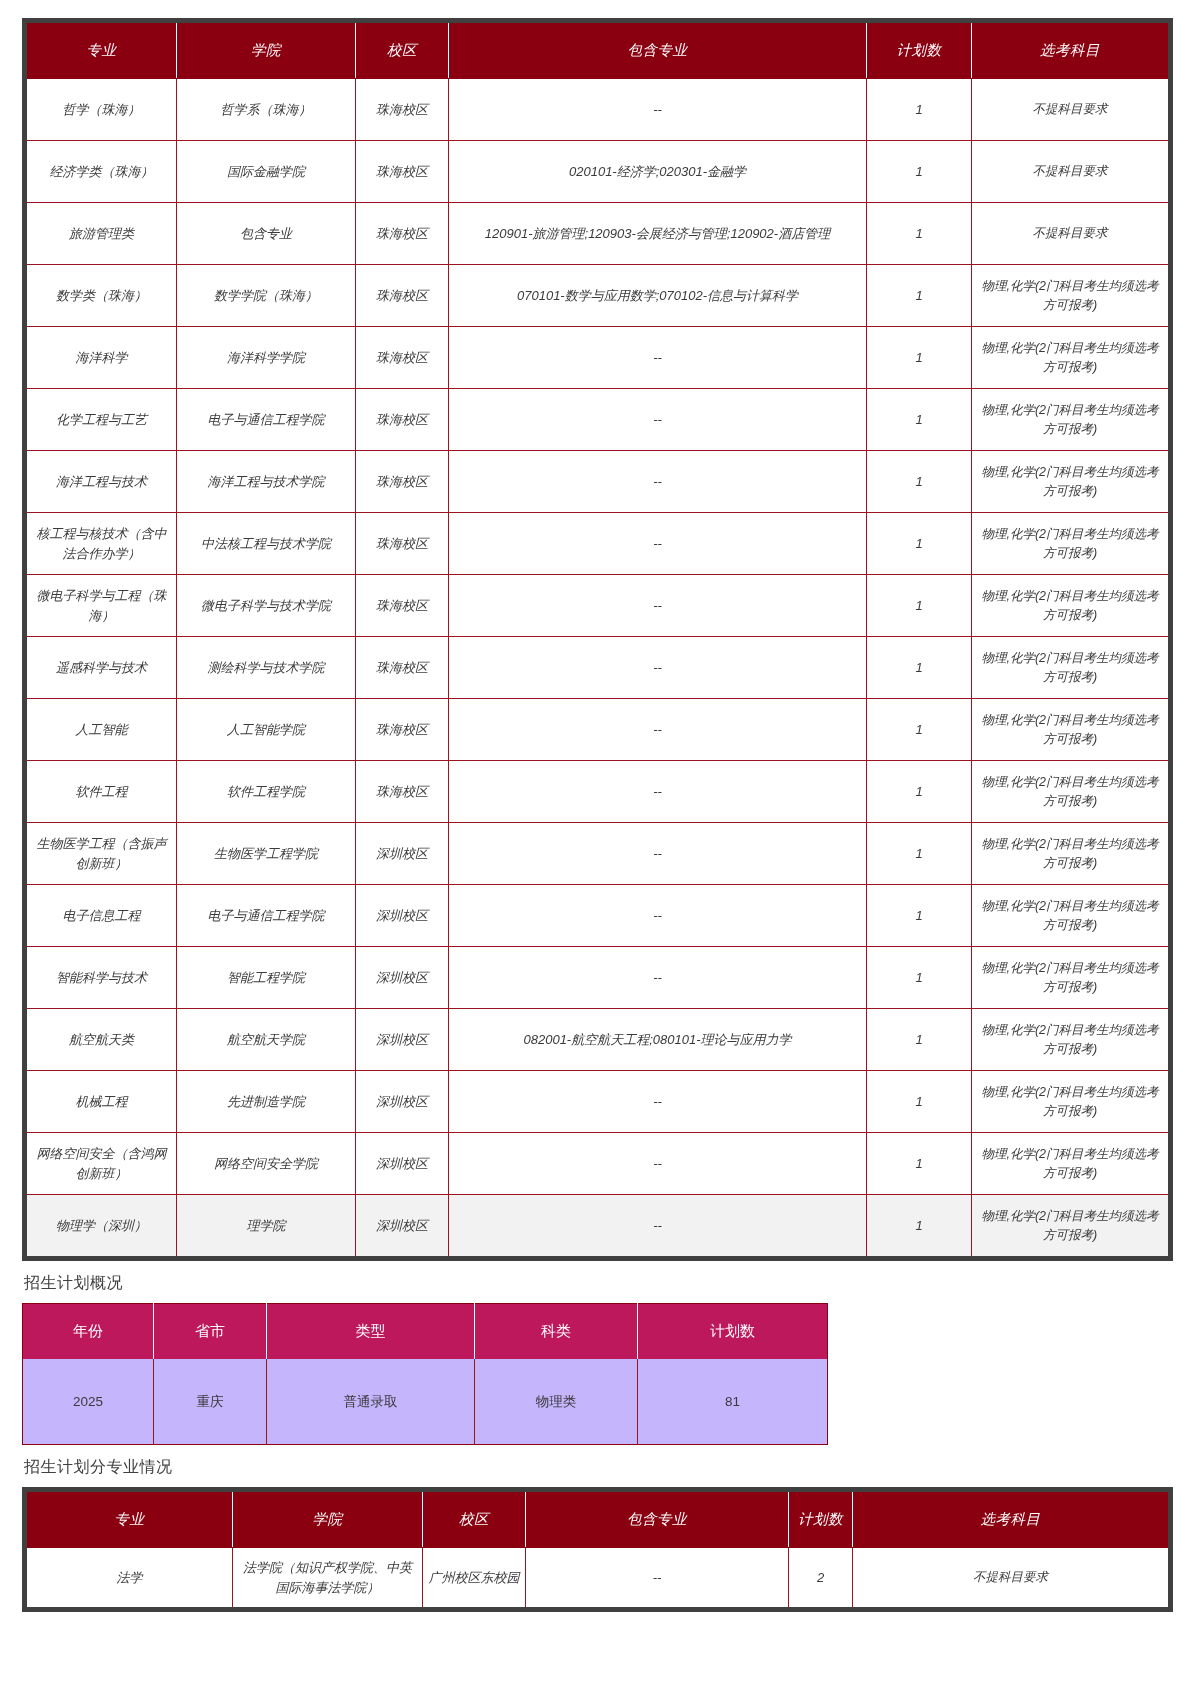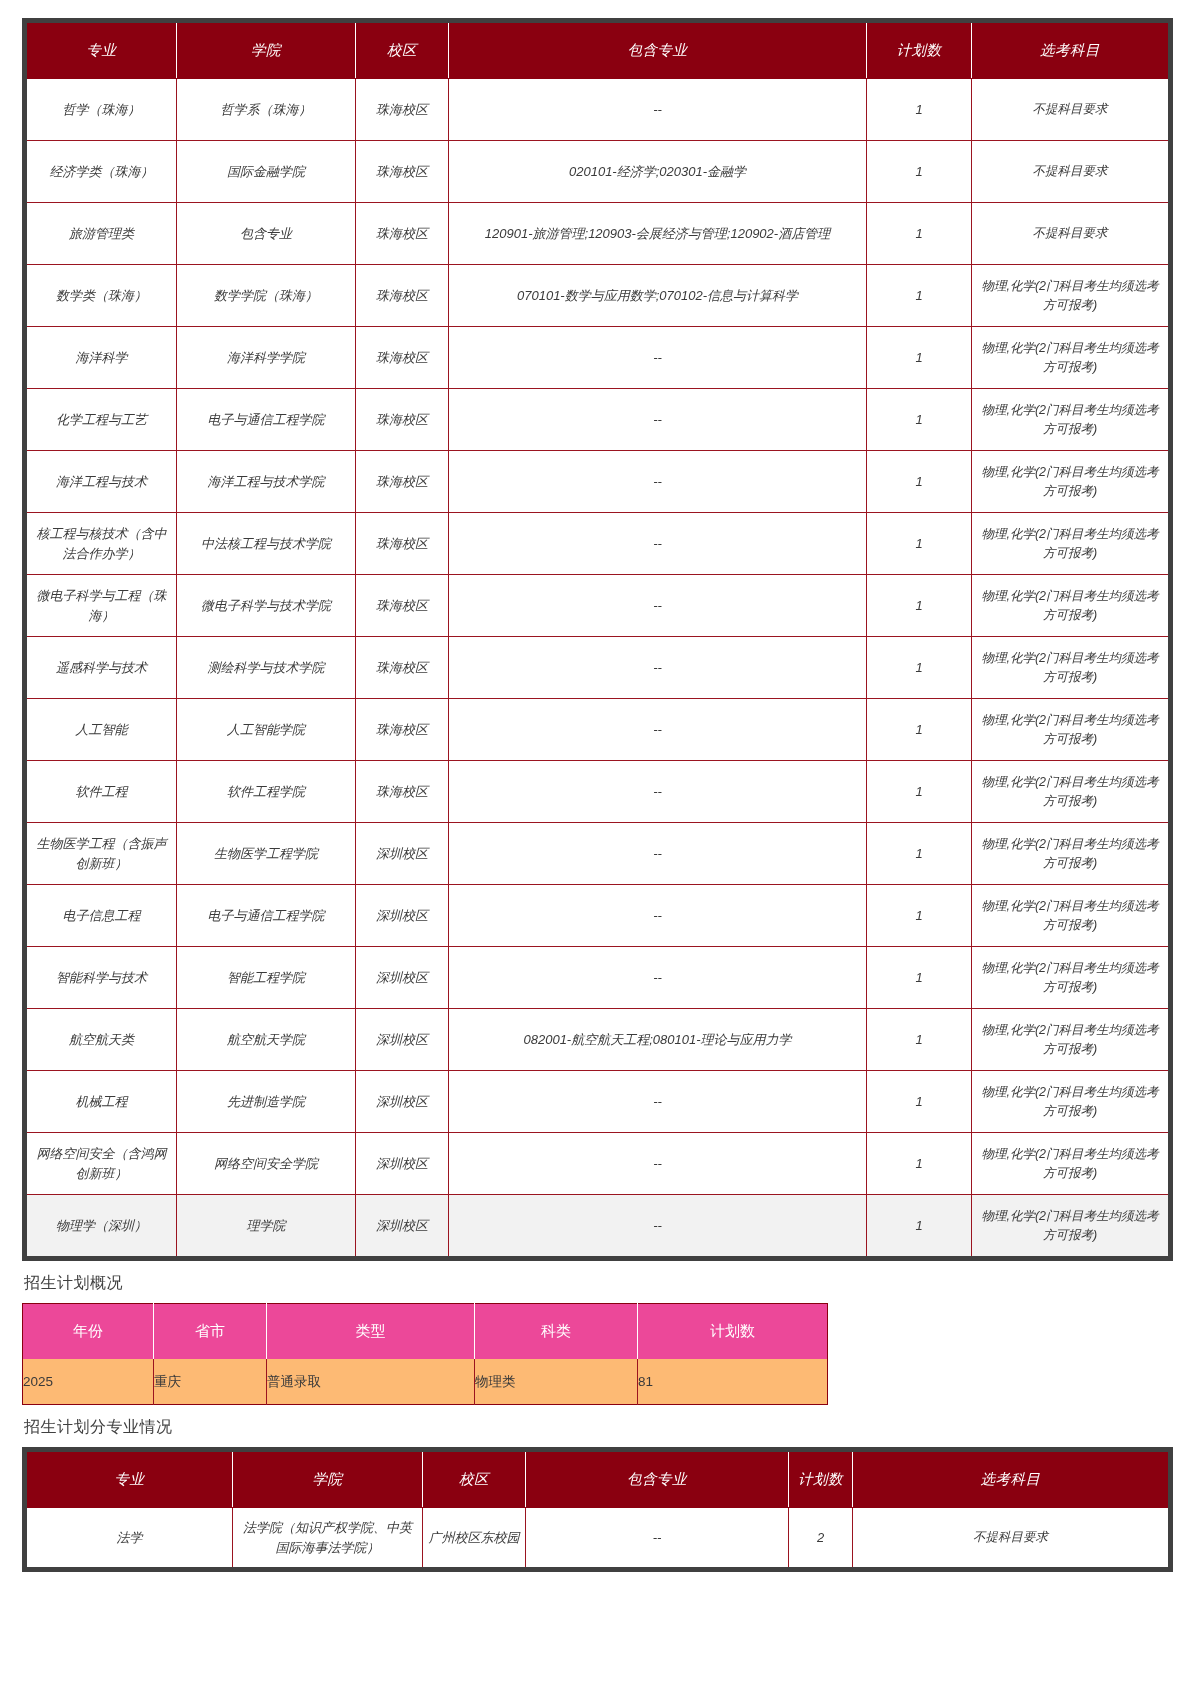--- a/index.html
+++ b/index.html
@@ -78,36 +78,37 @@
   }
 
   
   table.summary {
     border-collapse: collapse;
     width: 805px;
     table-layout: fixed;
     border: 1px solid #8a0010;
   }
   table.summary th {
-    background: #ec4899;
+    background: #be185d;
     color: #ffffff;
     font-weight: normal;
     font-size: 15px;
     text-align: center;
     height: 47px;
     padding: 4px;
     border-right: 1px solid #ffffff;
   }
   table.summary th:last-child { border-right: none; }
   table.summary td {
-    background: #fdba74;
+    background: #c4b5fd;
     font-size: 13.5px;
     color: #3a3a3a;
+    text-align: center;
     height: 45px;
-    padding: 0;
+    padding: 20px;
     border-right: 1px solid #9b1420;
   }
   table.summary td:last-child { border-right: none; }
   .t-summary col.s-year  { width: 131px; }
   .t-summary col.s-prov  { width: 113px; }
   .t-summary col.s-type  { width: 208px; }
   .t-summary col.s-cat   { width: 163px; }
   .t-summary col.s-count { width: 190px; }
 
   

